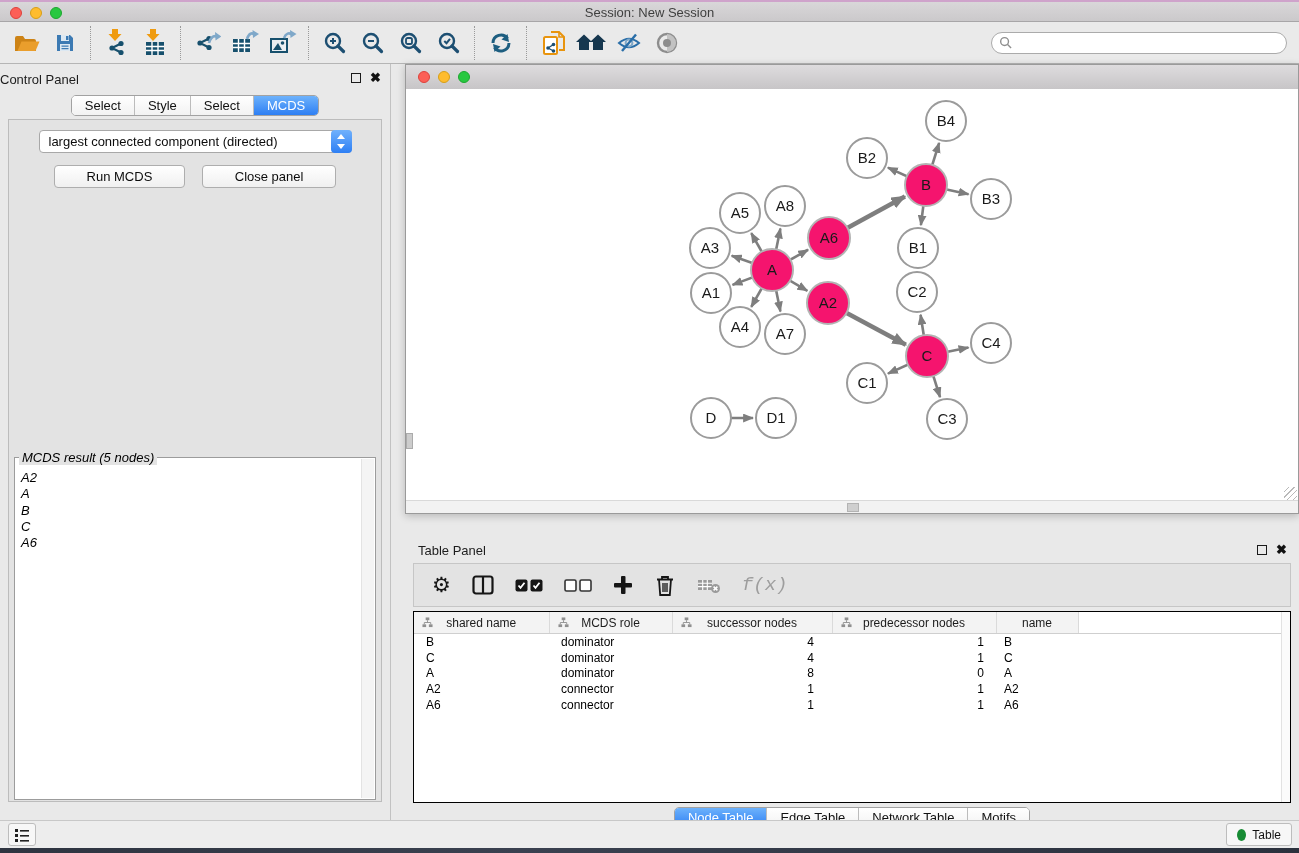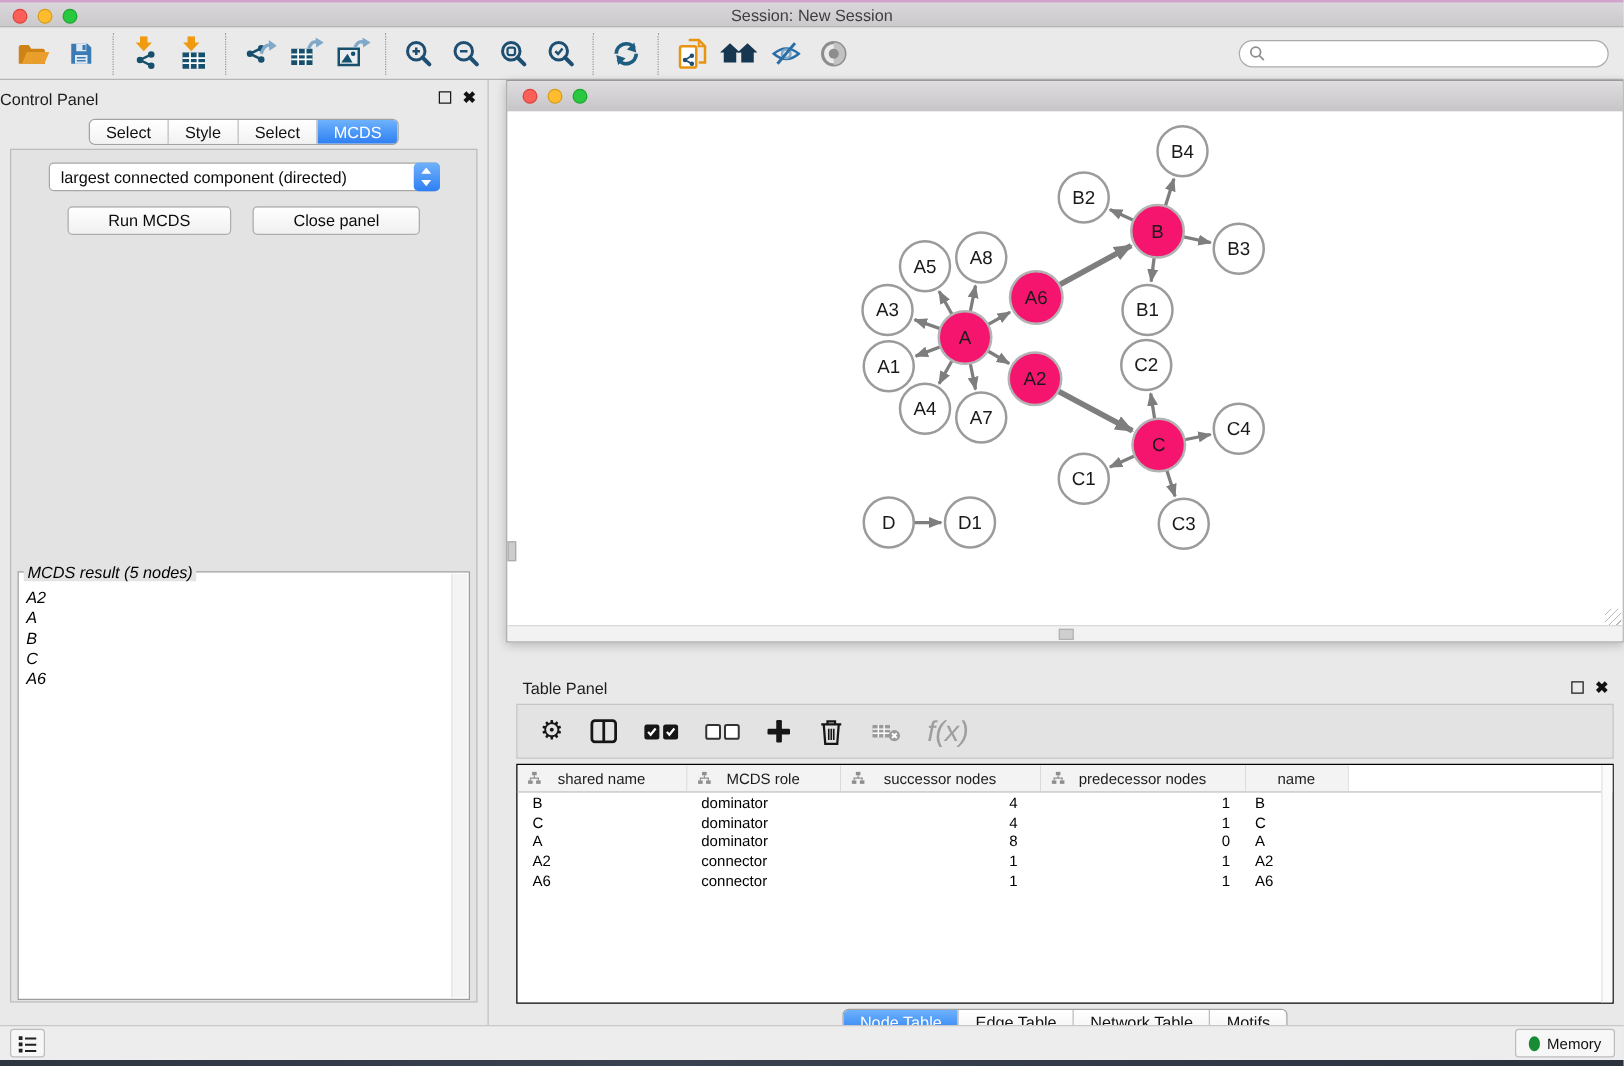--- a/index.html
+++ b/index.html
@@ -63,21 +63,21 @@
   .nw-grip{position:absolute;right:1px;bottom:13px;width:13px;height:13px;
     background:repeating-linear-gradient(135deg,transparent 0 3px,#b9b9b9 3px 4px);}
   
   .tp{position:absolute;left:405px;top:519px;width:894px;height:296px;background:#e9e9e9;margin-top:18px;}
   .tp-title{position:absolute;left:13px;top:6px;font-size:13px;color:#1d1d1d;}
   .tp .float-btn{right:32px;top:8px;} .tp .close-btn{right:12px;top:5px;}
   .tp-toolbar{position:absolute;left:8px;right:8px;top:26px;height:44px;box-sizing:border-box;background:#e3e3e3;
     border:1px solid #c6c6c6;display:flex;align-items:center;gap:21px;padding-left:18px;}
   .ticon{background:none;border:none;padding:0;display:flex;align-items:center;gap:4px;}
   .gear-glyph{font-size:21px;color:#161616;line-height:20px;}
-  .fx{font-family:Liberation Sans, sans-serif;font-style:italic;font-size:23px;color:#9e9e9e;}
+  .fx{font-family:Liberation Mono, monospace;font-style:italic;font-size:19px;color:#9e9e9e;}
   .tp-tablewrap{position:absolute;left:8px;right:8px;top:74px;height:190px;background:#fff;border:1px solid #000000;overflow:hidden;}
   table{border-collapse:collapse;table-layout:fixed;width:100%;}
   thead th{height:21px;background:#f3f3f3;border-bottom:1px solid #cfcfcf;border-right:1px solid #dadada;
     font-weight:normal;font-size:12px;color:#1c1c1c;position:relative;text-align:center;padding:0;}
   thead th .tree-ic{position:absolute;left:8px;top:5px;}
   thead th.filler{background:#fff;border-right:none;}
   tbody td{height:15.7px;font-size:12px;color:#000;white-space:nowrap;overflow:hidden;padding:0;}
   tbody td:nth-child(1){padding-left:12px;}
   tbody td:nth-child(2){padding-left:12px;}
   tbody td:nth-child(3){text-align:right;padding-right:18px;}
@@ -566,16 +566,16 @@
         <rect x="1" y="2" width="3" height="3" fill="#222"></rect>
         <rect x="6" y="3" width="9" height="1.6" fill="#222"></rect>
         <rect x="1" y="7" width="3" height="3" fill="#222"></rect>
         <rect x="6" y="8" width="9" height="1.6" fill="#222"></rect>
         <rect x="1" y="12" width="3" height="3" fill="#222"></rect>
         <rect x="6" y="13" width="9" height="1.6" fill="#222"></rect>
       </svg>
   </button>
   <button class="sb-mem">
     <span class="mem-dot"></span>
-    <span>Memory</span>
+    <span>Table</span>
   </button>
 </div>
 <div class="deskstrip"></div>
 
 </body></html>

